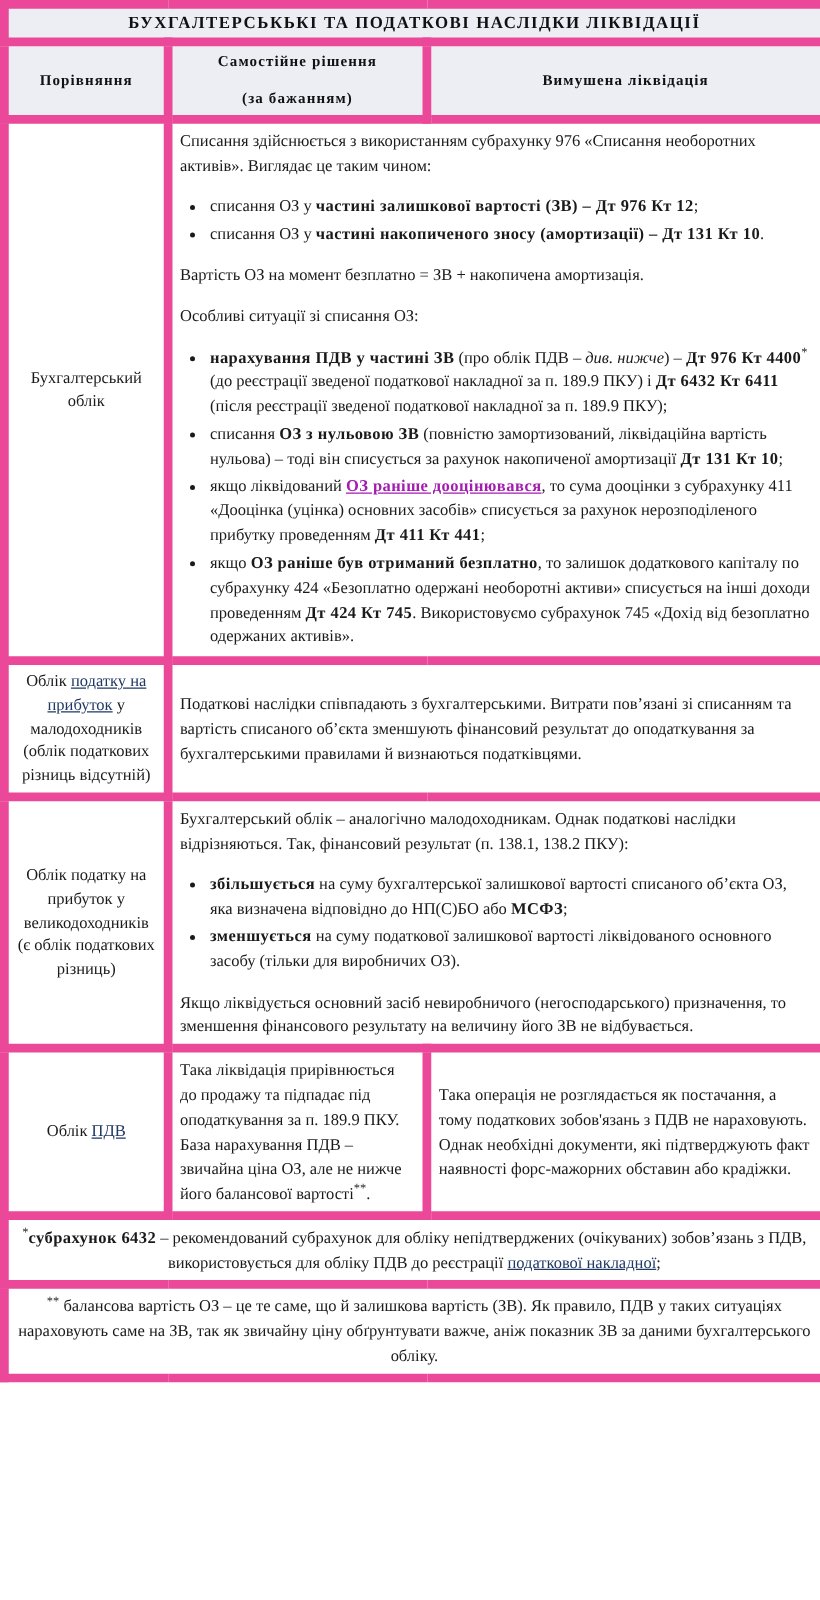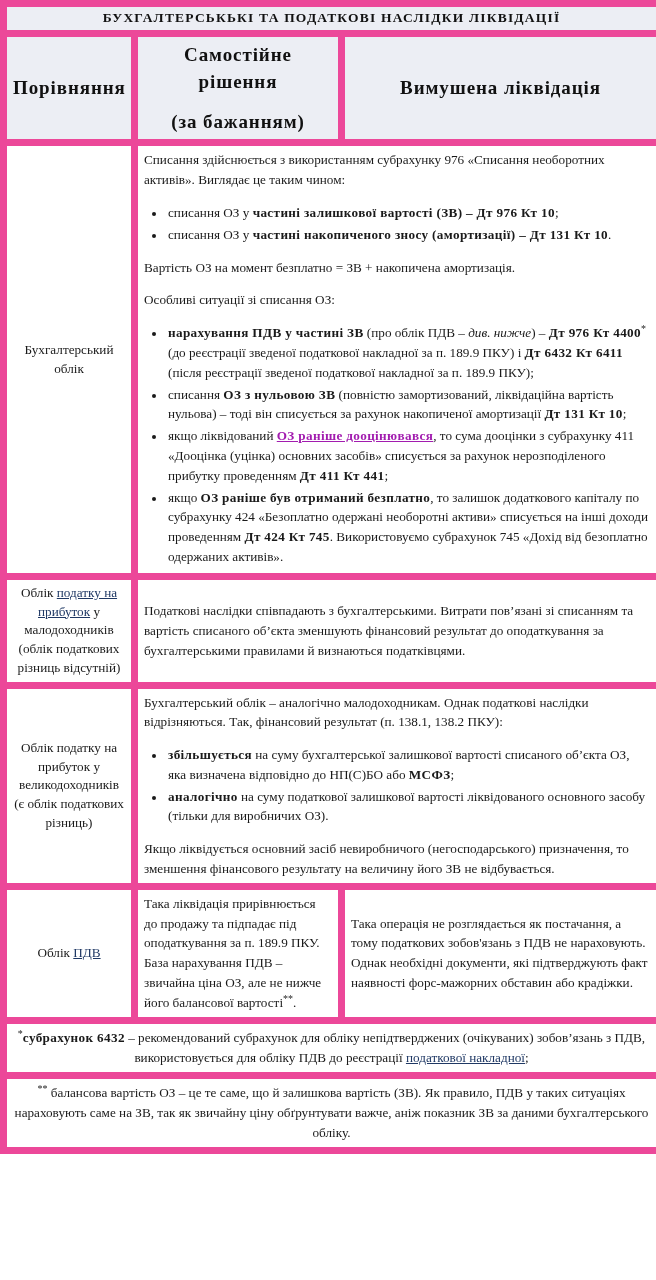--- a/index.html
+++ b/index.html
@@ -43,21 +43,21 @@
     letter-spacing: 1.2px;
     color: #111111;
     display: block;
     line-height: 1.1;
   }
   
   .head-cell {
     background: #eceef4;
     text-align: center;
     font-weight: bold;
-    font-size: 19px;
+    font-size: 12px;
     letter-spacing: 0.9px;
     color: #111111;
     height: 62px;
     line-height: 1.45;
     padding: 3px 5px;
   }
   .head-cell .sub {
     display: block;
     margin-top: 12px;
   }
@@ -167,21 +167,21 @@
       </td>
     </tr>
 
     <tr>
       <td class="label-cell">
         <span>Бухгалтерський облік</span>
       </td>
       <td class="body-cell" colspan="2">
         <p>Списання здійснюється з використанням субрахунку 976 «Списання необоротних активів». Виглядає це таким чином:</p>
         <ul>
-          <li><span>списання ОЗ у </span><b>частині залишкової вартості (ЗВ) – Дт 976 Кт 10</b><span>;</span></li>
+          <li><span>списання ОЗ у </span><b>частині залишкової вартості (ЗВ) – Дт 976 Кт 12</b><span>;</span></li>
           <li><span>списання ОЗ у </span><b>частині накопиченого зносу (амортизації) – Дт 131 Кт 10</b><span>.</span></li>
         </ul>
         <p>Вартість ОЗ на момент безплатно = ЗВ + накопичена амортизація.</p>
         <p>Особливі ситуації зі списання ОЗ:</p>
         <ul>
           <li><b>нарахування ПДВ у частині ЗВ</b><span> (про облік ПДВ – </span><i>див. нижче</i><span>) – </span><b>Дт 976 Кт 4400</b><span class="sup">*</span><span> (до реєстрації зведеної податкової накладної за п. 189.9 ПКУ) і </span><b>Дт 6432 Кт 6411</b><span> (після реєстрації зведеної податкової накладної за п. 189.9 ПКУ);</span></li>
           <li><span>списання </span><b>ОЗ з нульовою ЗВ</b><span> (повністю замортизований, ліквідаційна вартість нульова) –  тоді він списується за рахунок накопиченої амортизації </span><b>Дт 131 Кт 10</b><span>;</span></li>
           <li><span>якщо ліквідований </span><a href="#" class="lnk-b">ОЗ раніше дооцінювався</a><span>, то сума дооцінки з субрахунку 411 «Дооцінка (уцінка) основних засобів» списується за рахунок  нерозподіленого прибутку проведенням </span><b>Дт 411 Кт 441</b><span>;</span></li>
           <li><span>якщо </span><b>ОЗ раніше був отриманий безплатно</b><span>, то залишок додаткового капіталу по субрахунку 424 «Безоплатно одержані необоротні активи» списується на інші доходи проведенням </span><b>Дт 424 Кт 745</b><span>. Використовуємо субрахунок 745 «Дохід від безоплатно одержаних активів».</span></li>
         </ul>
@@ -198,21 +198,21 @@
     </tr>
 
     <tr>
       <td class="label-cell">
         <span>Облік податку на прибуток у великодоходників (є облік податкових різниць)</span>
       </td>
       <td class="body-cell" colspan="2">
         <p>Бухгалтерський облік – аналогічно малодоходникам. Однак податкові наслідки відрізняються. Так, фінансовий результат (п. 138.1, 138.2 ПКУ):</p>
         <ul>
           <li><b>збільшується</b><span> на суму бухгалтерської залишкової вартості списаного об’єкта ОЗ, яка визначена відповідно до НП(С)БО або </span><b>МСФЗ</b><span>;</span></li>
-          <li><b>аналогічно</b><span> на суму податкової залишкової вартості ліквідованого основного засобу (тільки для виробничих ОЗ).</span></li>
+          <li><b>зменшується</b><span> на суму податкової залишкової вартості ліквідованого основного засобу (тільки для виробничих ОЗ).</span></li>
         </ul>
         <p>Якщо ліквідується основний засіб невиробничого (негосподарського) призначення, то зменшення фінансового результату на величину його ЗВ не відбувається.</p>
       </td>
     </tr>
 
 
     <tr>
       <td class="label-cell">
         <span>Облік </span><a href="#" class="lnk">ПДВ</a>
       </td>

